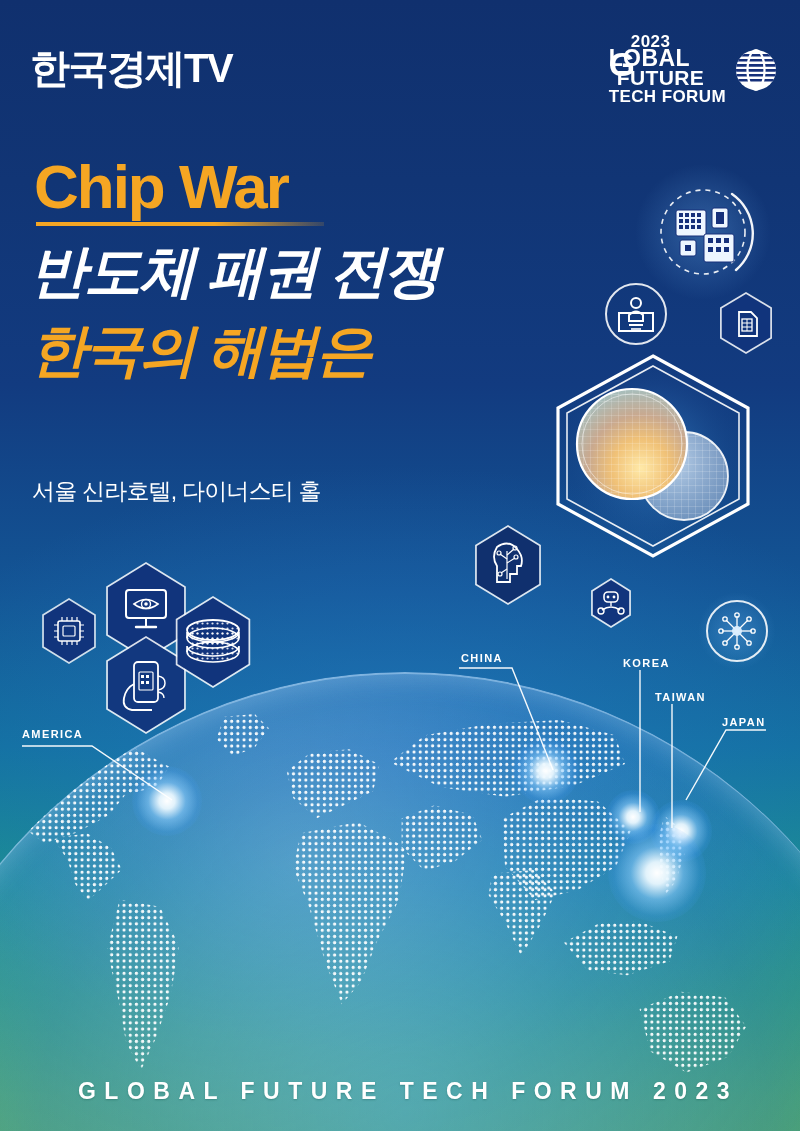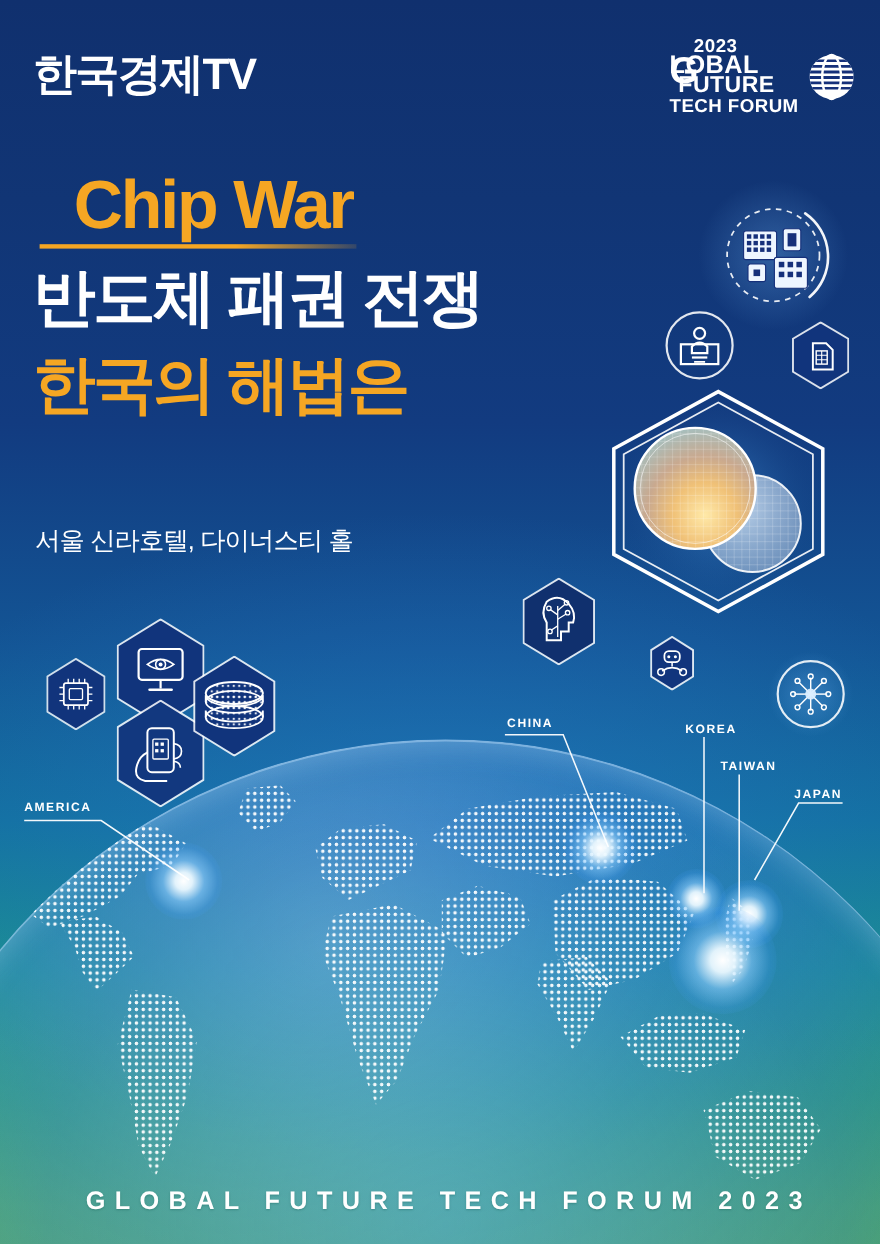--- a/index.html
+++ b/index.html
@@ -68,29 +68,29 @@
   .fl-g{
     position:absolute;left:0;top:13px;
     font-size:34px;font-weight:700;line-height:1;
   }
   .globe-mark{width:44px;height:44px;flex:0 0 44px;}
 
   
   .chipwar{
     position:absolute;left:34px;top:156px;
     font-size:62px;font-weight:700;color:#F5A623;
-    letter-spacing:-2px;line-height:1;margin-left:33px;
+    letter-spacing:-2px;line-height:1;
   }
   .chipwar-rule{
     position:absolute;left:36px;top:222px;width:288px;height:4px;
     background:linear-gradient(90deg,#F5A623 0%,#F5A623 62%,rgba(245,166,35,.15) 100%);
   }
   .kline{
     position:absolute;left:30px;
-    font-size:57px;font-weight:700;letter-spacing:-2.5px;line-height:1;
+    font-size:57px;font-weight:700;letter-spacing:-2.5px;line-height:1;font-style:italic;
   }
   .kline1{top:243px;color:#ffffff;}
   .kline2{top:322px;color:#F5A623;}
 
   .datetime{
     position:absolute;left:32px;top:435px;
     font-size:24px;color:#ffffff;letter-spacing:-.6px;white-space:nowrap;
   }
   .datetime b{font-weight:700;}
   .venue{

